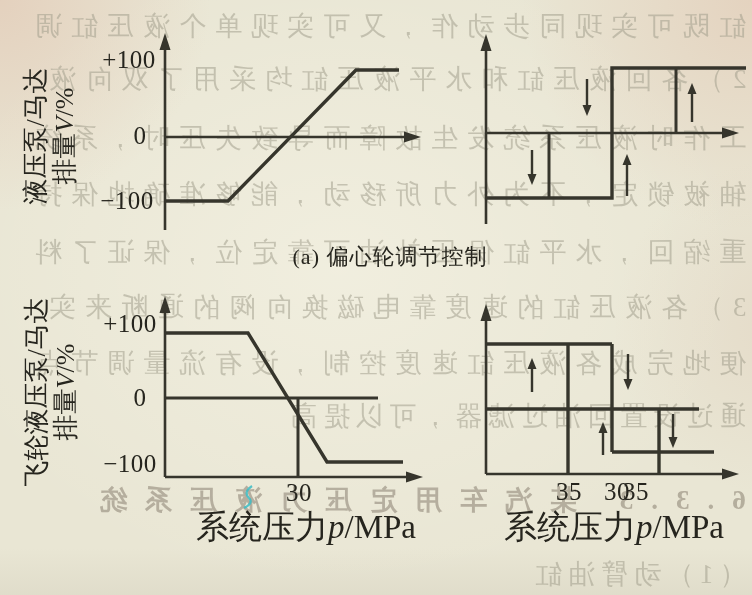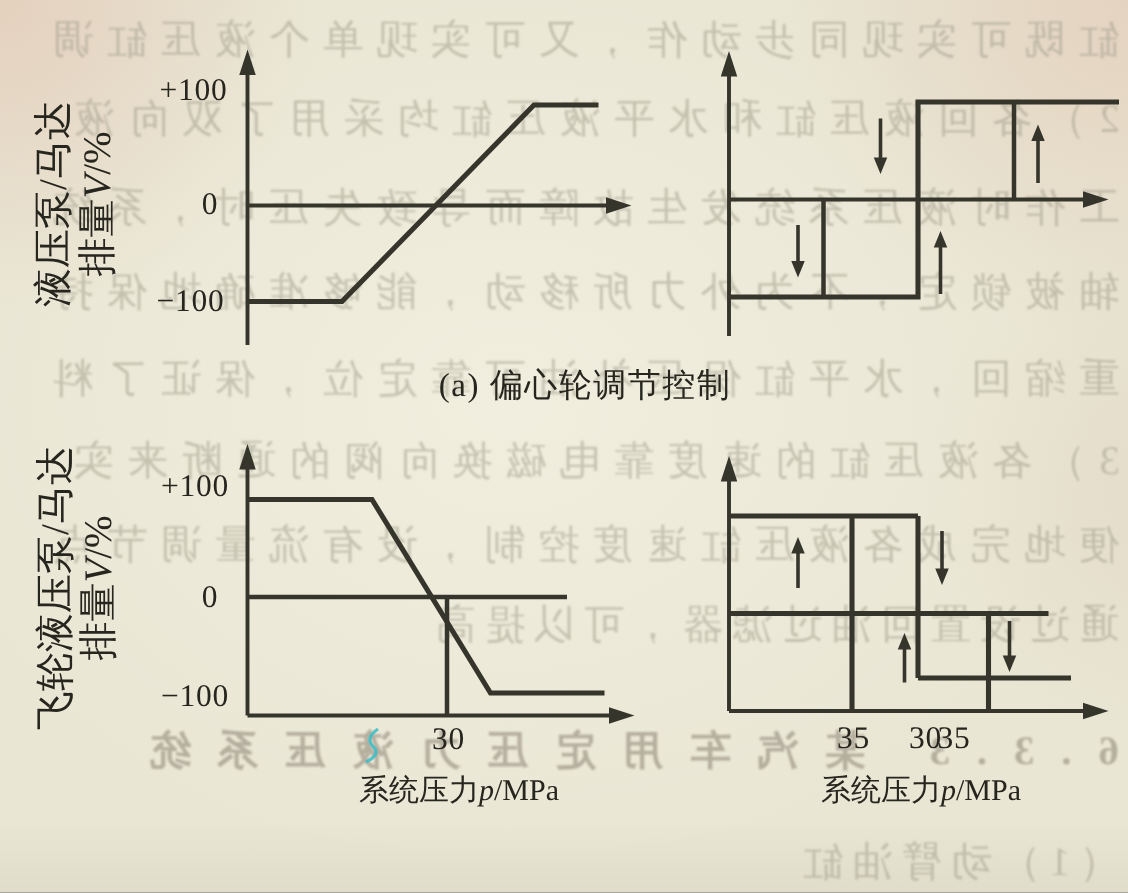--- a/index.html
+++ b/index.html
@@ -25,23 +25,23 @@
     filter:blur(.7px);
   }
   .bleed.bold{font-weight:bold;color:#92897a;opacity:.6;letter-spacing:18px;}
   .bleed.short{letter-spacing:6px;}
 
   svg.strokes{position:absolute;left:0;top:0;}
   .ink{stroke:#36352c;fill:none;}
   .ink-fill{fill:#36352c;stroke:none;}
 
   .lbl{position:absolute;white-space:nowrap;transform:translate(-50%,-50%);}
-  .tick{font-size:21px;letter-spacing:.5px;}
+  .tick{font-size:25px;letter-spacing:.5px;}
   .cap {font-size:22px;letter-spacing:1px;}
-  .xlab{font-size:20px;}
+  .xlab{font-size:33px;}
   .var{font-style:italic;}
   .ylab-rot{
     position:absolute;text-align:center;line-height:29px;font-size:26px;
     transform:translate(-50%,-50%) rotate(-90deg);white-space:nowrap;
   }
 </style>
 </head>
 <body>
 
 <div class="page">

